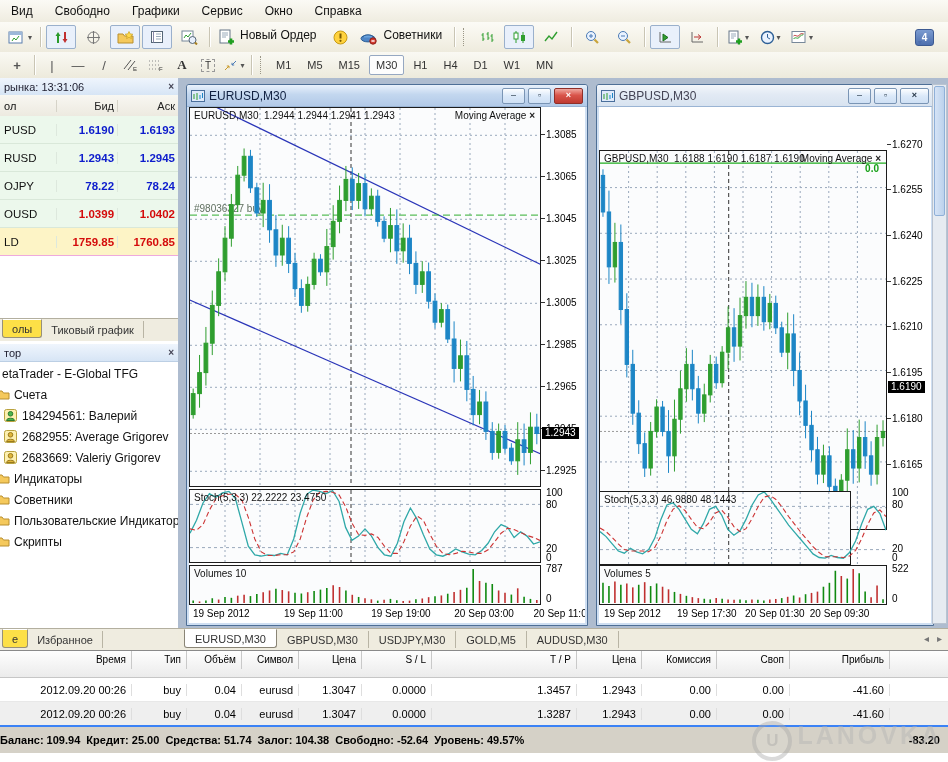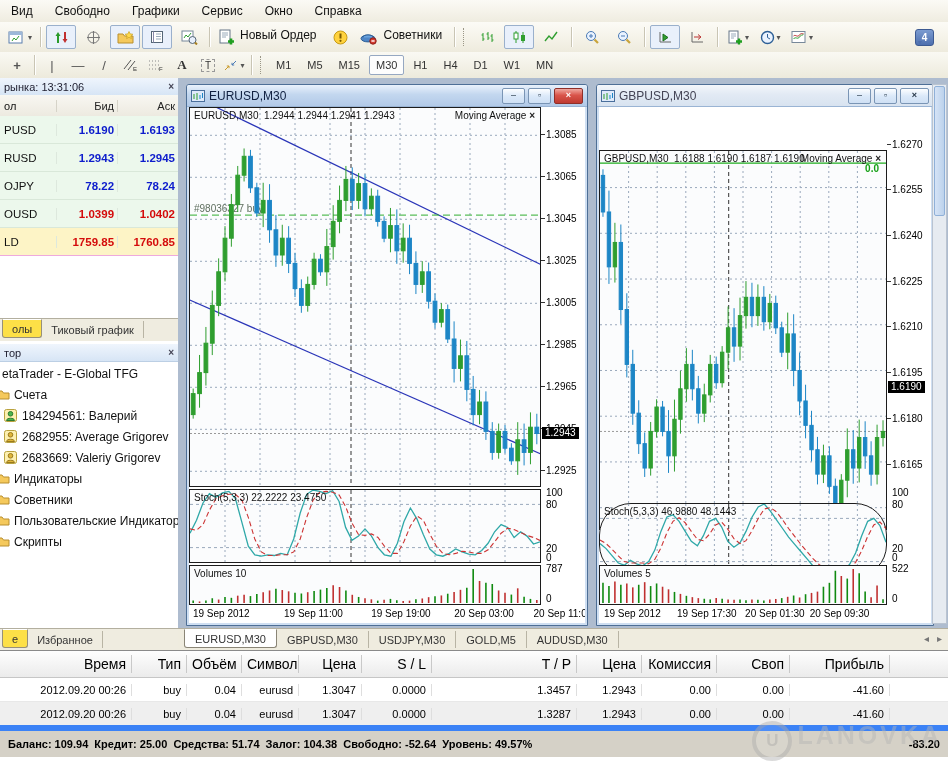--- a/index.html
+++ b/index.html
@@ -83,29 +83,29 @@
   .vscroll{position:absolute;right:1px;top:6px;width:13px;height:538px;background:#e6ebf1;border:1px solid #b9c3d0;}
   .vthumb{margin:1px;height:128px;background:linear-gradient(90deg,#d5e3f6,#bcd2ec);border:1px solid #8fb0d8;border-radius:2px;}
   
   .chart-tabbar{position:absolute;left:178px;top:628px;right:0;height:22px;background:#efecdf;
     border-top:1px solid #b3af9f;display:flex;align-items:flex-start;font-size:11px;padding-left:6px;}
   .ctab{padding:3px 10px 2px;color:#333;border-right:1px solid #b8b4a4;margin-top:2px;white-space:nowrap;}
   .ctab.active{background:#fff;border:1px solid #8a8576;border-top:1px solid #fff;margin-top:0;border-radius:0 0 3px 3px;}
   .tab-arrows{margin-left:auto;margin-right:6px;margin-top:4px;color:#777;font-size:10px;display:flex;gap:8px;}
   
   .terminal{position:absolute;left:0;right:0;top:650px;bottom:0;background:#fff;border-top:1px solid #8a8a8a;}
-  .t-head{display:flex;height:26px;align-items:center;font-size:14px;color:#000;
+  .t-head{display:flex;height:26px;align-items:flex-start;font-size:10px;color:#000;
     background:linear-gradient(#fefefe,#ebebeb);border-bottom:1px solid #c6c6c6;}
   .t-cell{box-sizing:border-box;padding:0 5px;text-align:right;border-right:1px solid #dedede;white-space:nowrap;overflow:hidden;}
   .t-head .t-cell{border-right:1px solid #c9c9c9;height:18px;line-height:18px;}
   .t-cell.left{text-align:left;}
   .t-row{display:flex;height:23px;align-items:center;font-size:11px;border-bottom:1px solid #e8e8e8;}
   .t-row.alt{background:#efefef;}
-  .t-summary{position:absolute;left:0;right:0;top:74px;height:26px;background:#d5d1c7;border-top:6px solid #3b82f6;
-    display:flex;align-items:center;font-size:11px;font-weight:bold;color:#000;padding-left:8px;}
+  .t-summary{position:absolute;left:0;right:0;top:74px;height:26px;background:#d5d1c7;border-top:2px solid #3b82f6;
+    display:flex;align-items:center;font-size:11px;font-weight:bold;color:#000;padding-left:0;}
   .t-summary .sum-text{white-space:pre;}
   .t-total{margin-left:auto;padding-right:8px;}
   
   .watermark{position:absolute;right:6px;bottom:1px;display:flex;gap:5px;opacity:.45;
     z-index:60;pointer-events:none;}
   .wm-circle{width:32px;height:32px;border:4px solid #aeaeae;border-radius:50%;display:flex;align-items:center;
     justify-content:center;font-size:17px;font-weight:bold;color:#aeaeae;background:rgba(255,255,255,.2);}
   .wm-text{font-size:25px;font-weight:bold;letter-spacing:3px;color:#b5b5b5;}
 </style>
 </head>
@@ -851,21 +851,21 @@
           <span class="axis-tick" style="left: 288px; top: 173.758px;"></span>
           <span class="axis-label" style="left: 293px; top: 214.484px;">1.6210</span>
           <span class="axis-tick" style="left: 288px; top: 219.484px;"></span>
           <span class="axis-label" style="left: 293px; top: 260.21px;">1.6195</span>
           <span class="axis-tick" style="left: 288px; top: 265.21px;"></span>
           <span class="axis-label" style="left: 293px; top: 305.935px;">1.6180</span>
           <span class="axis-tick" style="left: 288px; top: 310.935px;"></span>
           <span class="axis-label" style="left: 293px; top: 351.661px;">1.6165</span>
           <span class="axis-tick" style="left: 288px; top: 356.661px;"></span>
           <span class="price-box" style="left: 289px; top: 274.452px;">1.6190</span>
-          <div class="pane" style="left: 0px; top: 396px; width: 288px; height: 74px; border-radius: 32px;">
+          <div class="pane" style="left: 0px; top: 384px; width: 252px; height: 74px;">
             <svg width="286" height="72">
               <line x1="28.6" x2="28.6" y1="0" y2="72" stroke="#9aa9bc" stroke-dasharray="2,3"></line>
               <line x1="57.2" x2="57.2" y1="0" y2="72" stroke="#9aa9bc" stroke-dasharray="2,3"></line>
               <line x1="85.8" x2="85.8" y1="0" y2="72" stroke="#9aa9bc" stroke-dasharray="2,3"></line>
               <line x1="114.4" x2="114.4" y1="0" y2="72" stroke="#9aa9bc" stroke-dasharray="2,3"></line>
               <line x1="143" x2="143" y1="0" y2="72" stroke="#9aa9bc" stroke-dasharray="2,3"></line>
               <line x1="171.6" x2="171.6" y1="0" y2="72" stroke="#9aa9bc" stroke-dasharray="2,3"></line>
               <line x1="200.2" x2="200.2" y1="0" y2="72" stroke="#9aa9bc" stroke-dasharray="2,3"></line>
               <line x1="228.8" x2="228.8" y1="0" y2="72" stroke="#9aa9bc" stroke-dasharray="2,3"></line>
               <line x1="257.4" x2="257.4" y1="0" y2="72" stroke="#9aa9bc" stroke-dasharray="2,3"></line>

